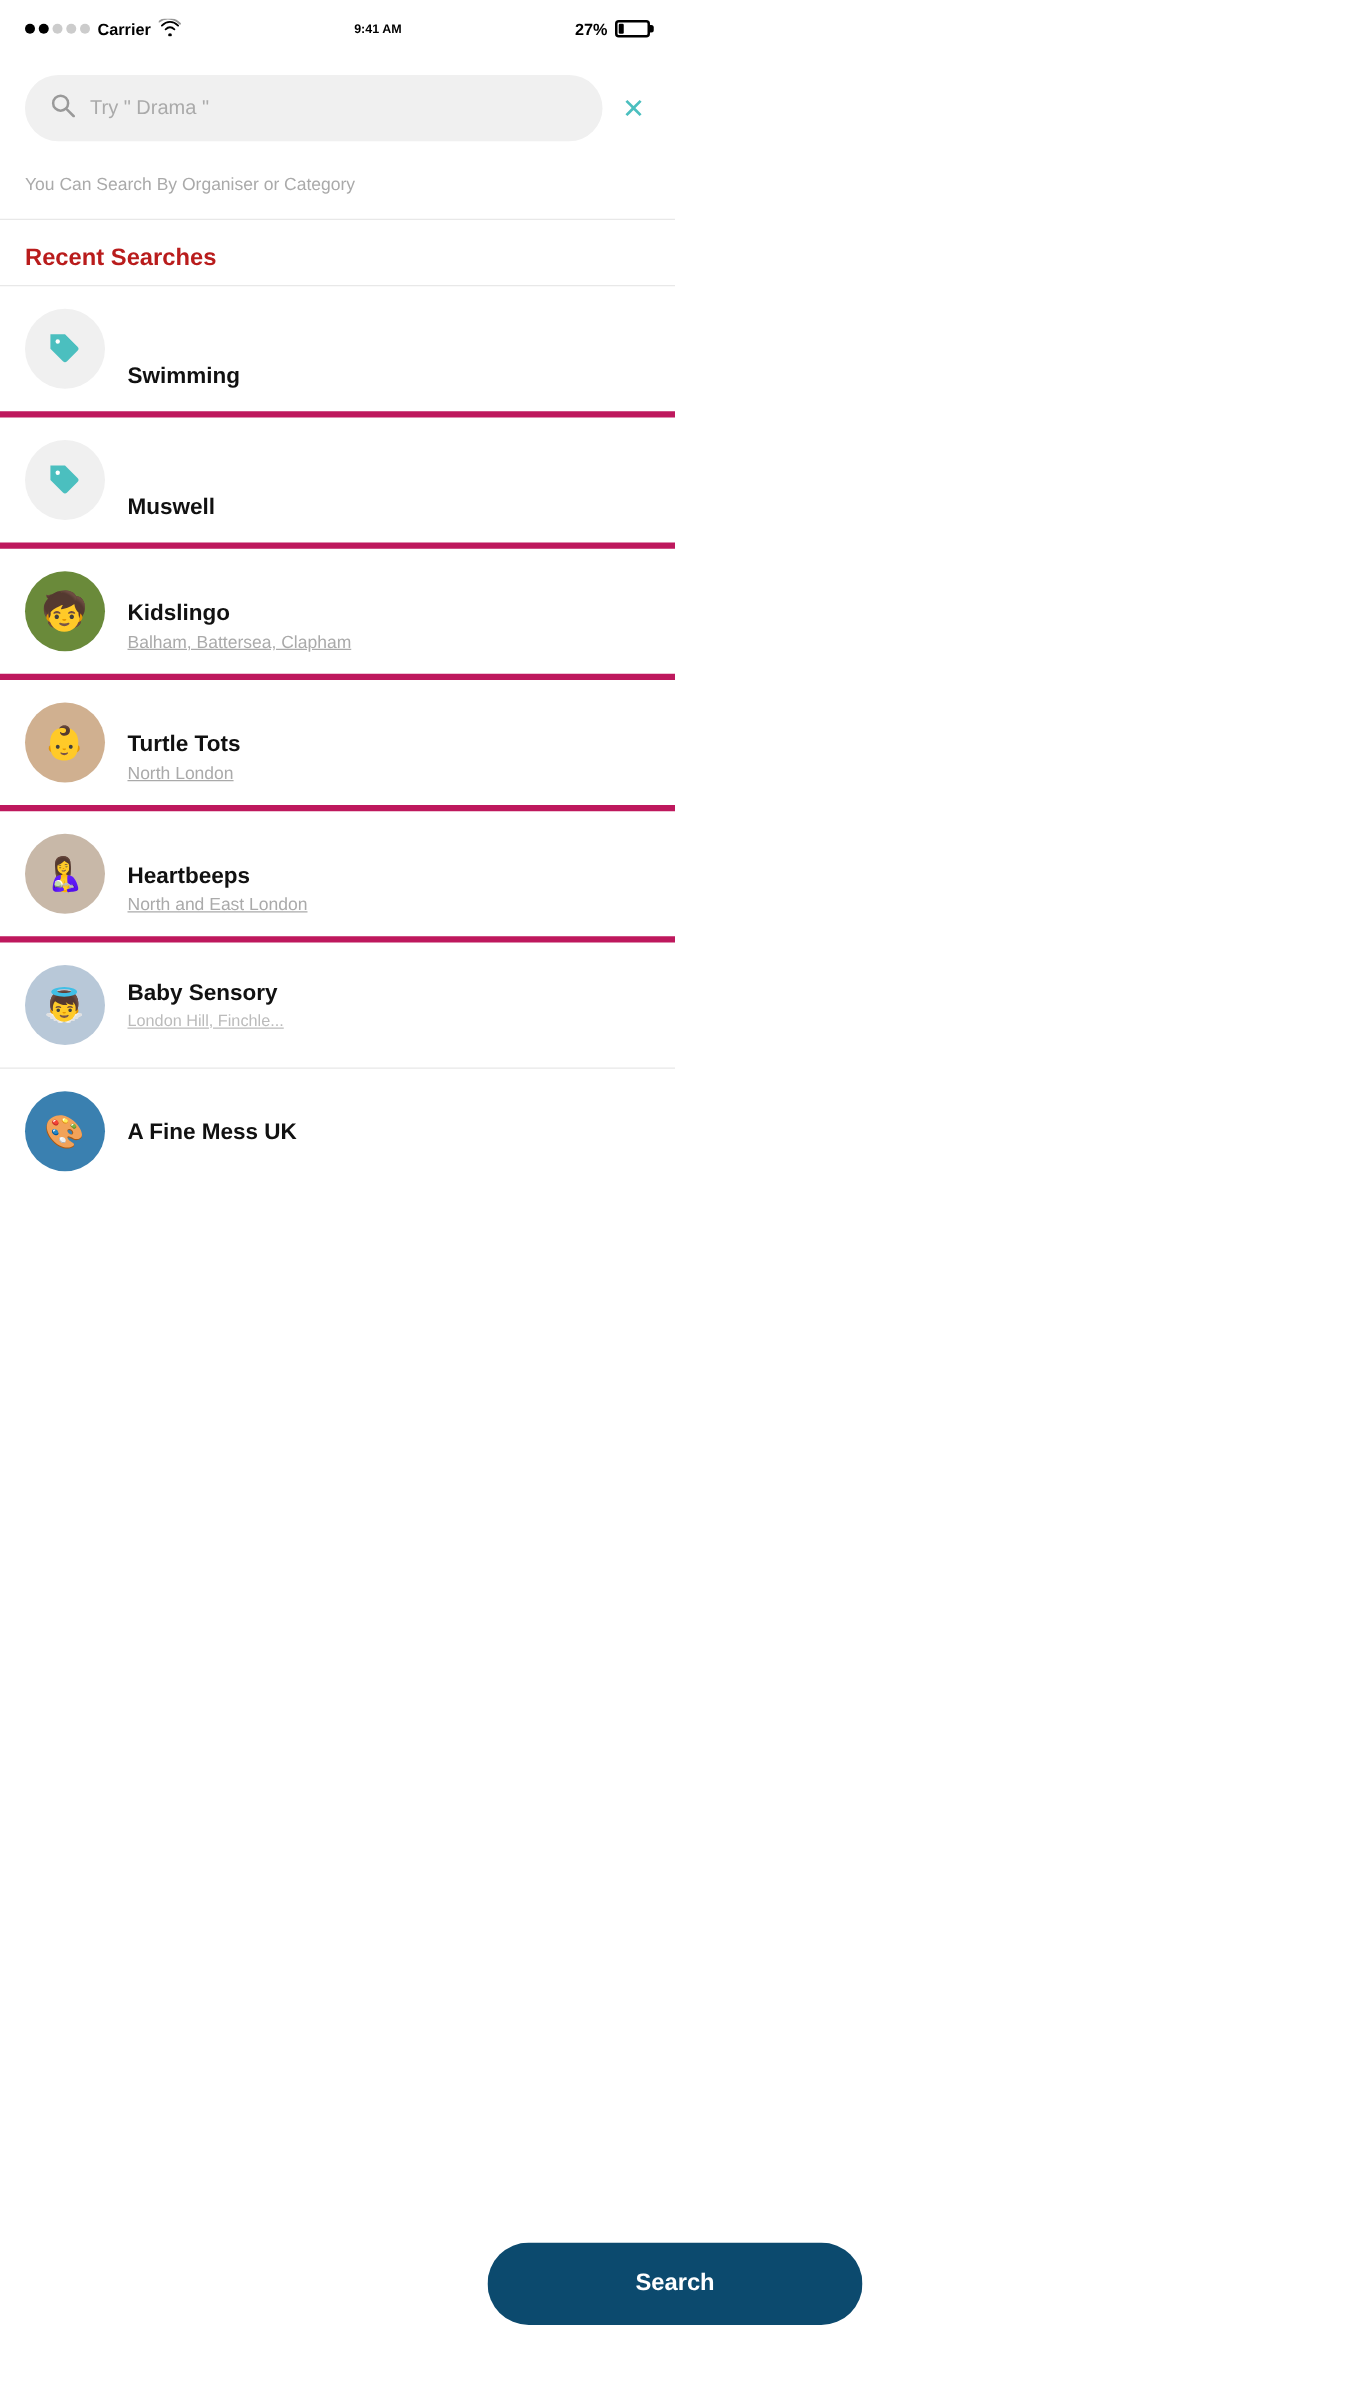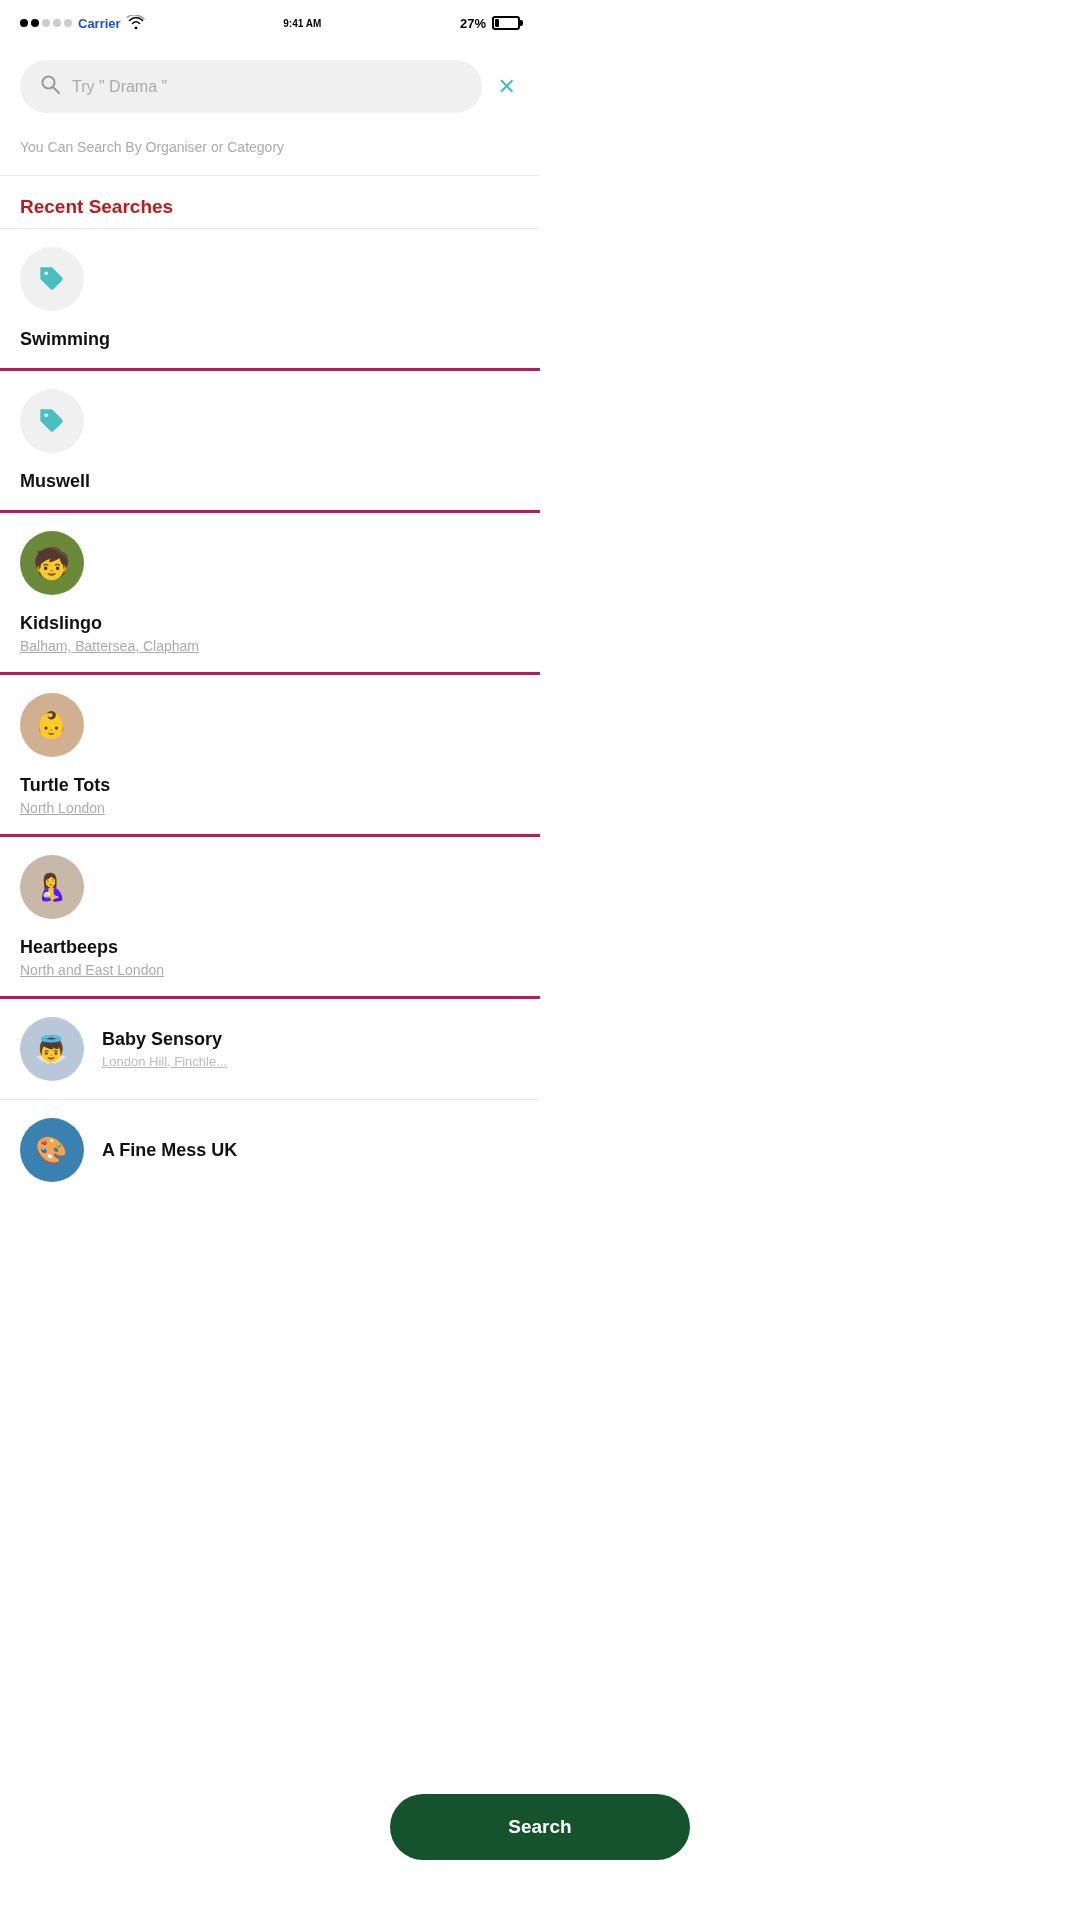--- a/index.html
+++ b/index.html
@@ -22,21 +22,21 @@
       padding: 8px 20px 6px 20px;
       height: 44px;
     }
 
     .status-left {
       display: flex;
       align-items: center;
       gap: 6px;
       font-size: 13px;
       font-weight: 600;
-      color: #1d4ed8;
+      color: #000000;
     }
 
     .signal-dots {
       display: flex;
       gap: 3px;
       align-items: center;
     }
 
     .dot {
       width: 8px;
@@ -164,26 +164,25 @@
 
     
     .list-top-divider {
       height: 1px;
       background: #e8e8e8;
     }
 
     
     .list-item {
       display: flex;
-      align-items: flex-start;
+      align-items: flex-end;
       padding: 18px 20px;
       gap: 18px;
       cursor: pointer;
-      border-bottom: 3px solid #be185d;
-      flex-direction: column;
+      border-bottom: 5px solid #be185d;
     }
 
     .avatar {
       width: 64px;
       height: 64px;
       border-radius: 50%;
       flex-shrink: 0;
       overflow: hidden;
       background: #f0f0f0;
       display: flex;
@@ -219,21 +218,21 @@
       position: fixed;
       bottom: 60px;
       left: 50%;
       transform: translateX(-50%);
       width: 300px;
     }
 
     .search-button {
       width: 100%;
       padding: 22px 20px;
-      background: #14532d;
+      background: #0c4a6e;
       border: none;
       border-radius: 40px;
       color: #fff;
       font-size: 19px;
       font-weight: 600;
       cursor: pointer;
       text-align: center;
     }
 
     

